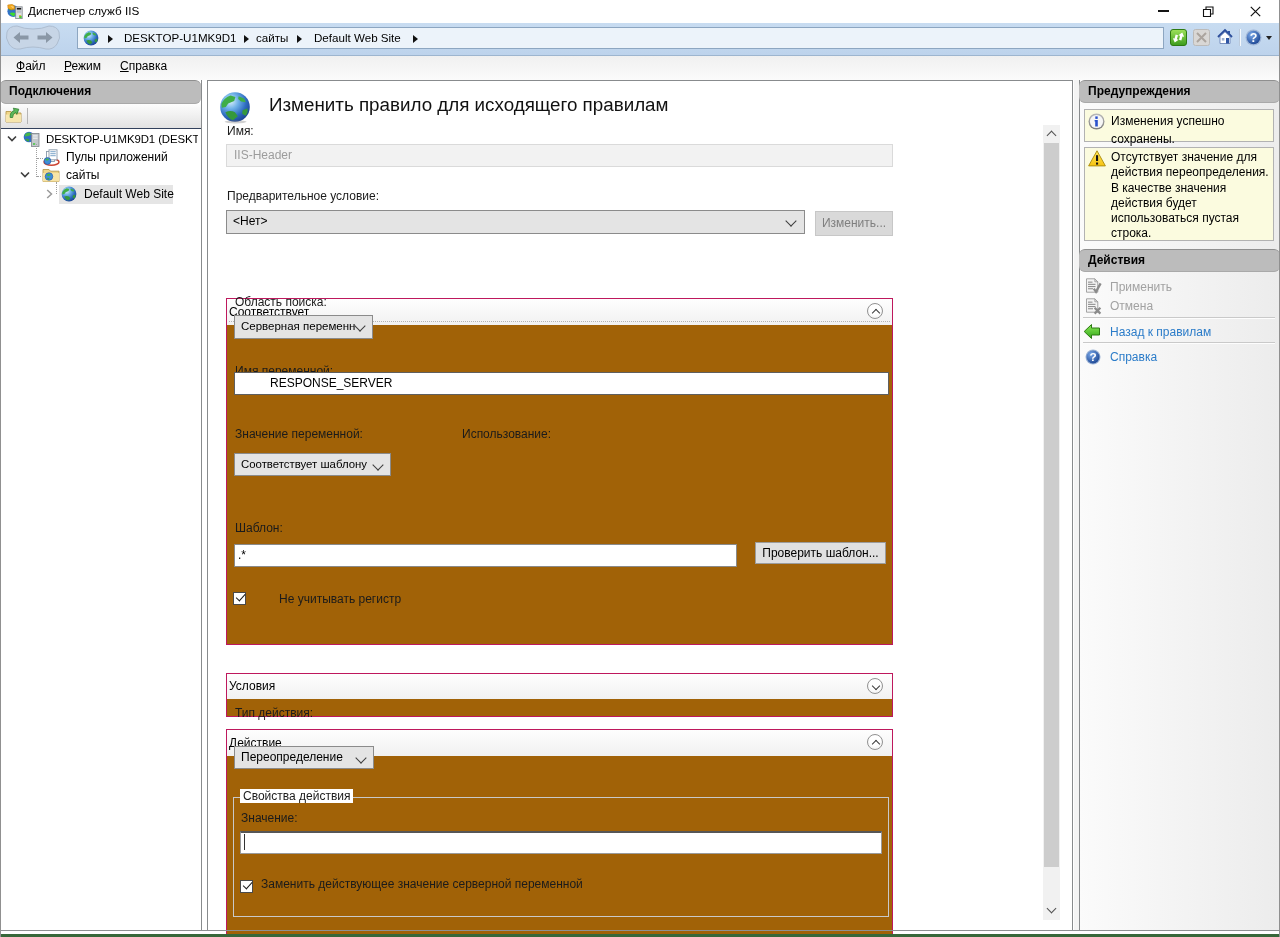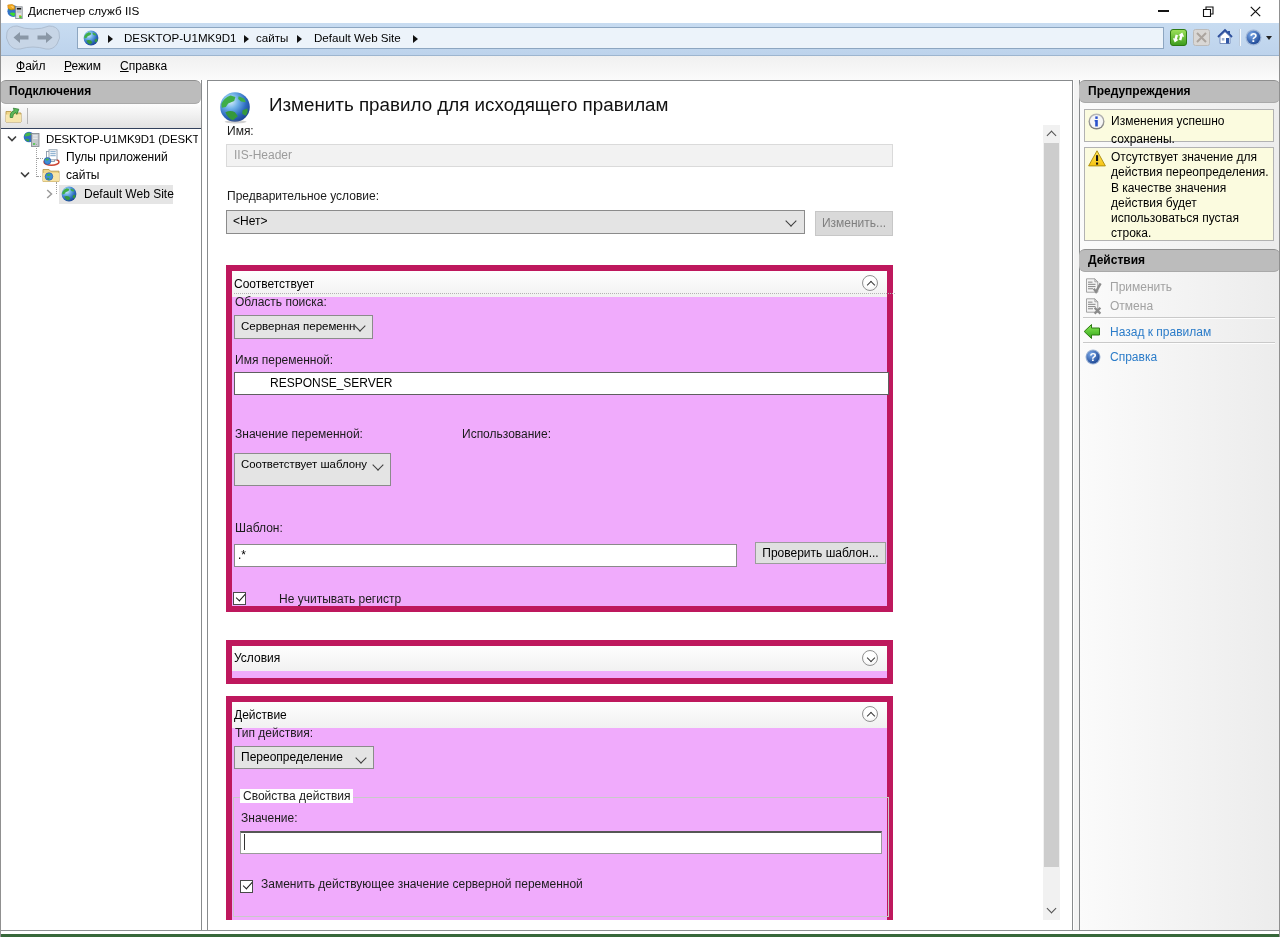--- a/index.html
+++ b/index.html
@@ -23,21 +23,21 @@
 .phdr span{display:block;margin-left:9px;line-height:21px;}
 #ltool{position:absolute;left:0;top:24px;width:201px;height:25px;background:linear-gradient(#fdfdfd,#e2e2e2);border-bottom:1px solid #32415c;box-sizing:border-box;}
 .treerow{position:absolute;height:18px;line-height:18px;font-size:12px;color:#000;white-space:nowrap;}
 
 #mpanel{position:absolute;left:207px;top:80px;width:866px;height:851px;background:#fff;}
 .combo{position:absolute;background:#e4e4e4;border:1px solid #8b8b8b;box-sizing:border-box;}
 .combo .ct{position:absolute;left:6px;top:0;bottom:0;line-height:21px;font-size:12px;color:#000;white-space:nowrap;overflow:hidden;}
 .cchev{position:absolute;width:7px;height:7px;border-right:1.4px solid #3c3c3c;border-bottom:1.4px solid #3c3c3c;transform:rotate(45deg);}
 .tbox{position:absolute;background:#fff;box-sizing:border-box;font-size:12px;}
 .btn{position:absolute;box-sizing:border-box;text-align:center;font-size:12px;}
-.sect{position:absolute;border:6px solid #be185d;box-sizing:border-box;background:#f0abfc;}
+.sect{position:absolute;border:1px solid #be185d;box-sizing:border-box;background:#a16207;margin-top:33px;}
 .shdr{position:absolute;left:0;top:0;right:0;height:26px;background:linear-gradient(#fefefe,#f1f1f1);}
 .shdr .st{position:absolute;left:2px;top:0;line-height:26px;font-size:12px;color:#000;}
 .cirbtn{position:absolute;width:16px;height:16px;border:1px solid #929292;border-radius:50%;background:radial-gradient(circle at 50% 40%,#ffffff 45%,#e9e9e9);box-sizing:border-box;}
 .cirbtn i{position:absolute;left:4.6px;width:5px;height:5px;border-right:1.4px solid #3a3a3a;border-bottom:1.4px solid #3a3a3a;}
 .cb{position:absolute;width:13px;height:13px;background:#fff;border:1px solid #4a4a4a;box-sizing:border-box;}
 .cb i{position:absolute;left:3.6px;top:-1.2px;width:4.4px;height:8.2px;border-right:1.4px solid #1a1a1a;border-bottom:1.4px solid #1a1a1a;transform:rotate(42deg);}
 
 #rpanel{position:absolute;left:1079px;top:80px;width:201px;height:850px;background:linear-gradient(to right,#fbfbfb,#ececec);}
 .ybox{position:absolute;background:#fbfbdf;border:1px solid #b2b2b2;box-sizing:border-box;}
 .ytxt{position:absolute;font-size:12px;color:#000;line-height:18px;}
@@ -269,24 +269,24 @@
   <div class="abs" style="left:2px;top:22px;width:661px;border-top:1px dotted #b3b3b3;"></div>
   <div class="cirbtn" style="right:9px;top:4px;">
           <i style="top:6px;transform:rotate(-135deg);"></i>
         </div>
  </div>
  <div class="lbl" style="left:28px;top:215px;">Область поиска:</div>
  <div class="combo" style="left:27px;top:235px;width:139px;height:24px;">
         <span class="ct" style="right:16px;font-size:11.5px;">Серверная переменная</span>
         <i class="cchev" style="right:8px;top:6px;"></i>
       </div>
- <div class="lbl" style="left:28px;top:273px;">Имя переменной:</div>
+ <div class="lbl" style="left:28px;top:284px;">Имя переменной:</div>
  <div class="tbox" style="left:27px;top:292px;width:655px;height:23px;border:1px solid #5f5f5f;line-height:21px;color:#000;padding-left:32px;"><span style="margin-left:3px;">RESPONSE_SERVER</span></div>
  <div class="lbl" style="left:28px;top:347px;">Значение переменной:</div>
- <div class="combo" style="left:27px;top:373px;width:157px;height:33px;">
+ <div class="combo" style="left:27px;top:373px;width:157px;height:23px;">
         <span class="ct" style="font-size:11.4px;">Соответствует шаблону</span>
         <i class="cchev" style="right:8px;top:7px;"></i>
       </div>
  <div class="lbl" style="left:255px;top:347px;">Использование:</div>
  <div class="lbl" style="left:28px;top:441px;">Шаблон:</div>
  <div class="tbox" style="left:27px;top:464px;width:503px;height:23px;border:1px solid #8a8a8a;line-height:21px;color:#000;"><span style="margin-left:3px;">.*</span></div>
  <div class="btn" style="left:548px;top:462px;width:131px;height:22px;background:#e0e0e0;border:1px solid #9c9c9c;color:#000;line-height:20px;">Проверить шаблон...</div>
  <div class="cb" style="left:26px;top:512px;">
         <i></i>
       </div>
@@ -302,21 +302,21 @@
  </div>
 
  <div class="sect" style="left:19px;top:616px;width:667px;height:224px;border-bottom:none;">
   <div class="shdr">
           <span class="st">Действие</span>
         </div>
   <div class="cirbtn" style="right:9px;top:4px;">
           <i style="top:6px;transform:rotate(-135deg);"></i>
         </div>
  </div>
- <div class="lbl" style="left:28px;top:646px;">Тип действия:</div>
+ <div class="lbl" style="left:28px;top:626px;">Тип действия:</div>
  <div class="combo" style="left:27px;top:666px;width:140px;height:23px;">
         <span class="ct">Переопределение</span>
         <i class="cchev" style="right:8px;top:7px;"></i>
       </div>
  <div class="abs" style="left:26px;top:717px;width:656px;height:120px;border:1px solid #c9c9c9;box-sizing:border-box;"></div>
  <div class="abs nw" style="left:33px;top:709px;background:#fff;padding:0 3px;font-size:12px;">Свойства действия</div>
  <div class="lbl" style="left:34px;top:731px;">Значение:</div>
  <div class="tbox" style="left:33px;top:751px;width:642px;height:23px;border:1px solid #9a9a9a;border-top:2px solid #565656;"></div>
  <div class="abs" style="left:37px;top:754px;width:1px;height:16px;background:#333;"></div>
  <div class="cb" style="left:33px;top:800px;">

